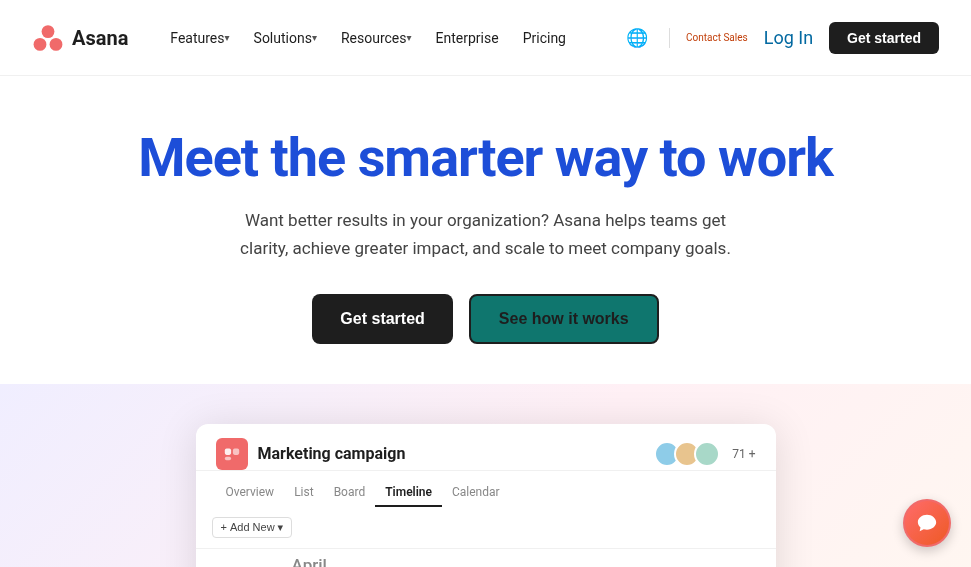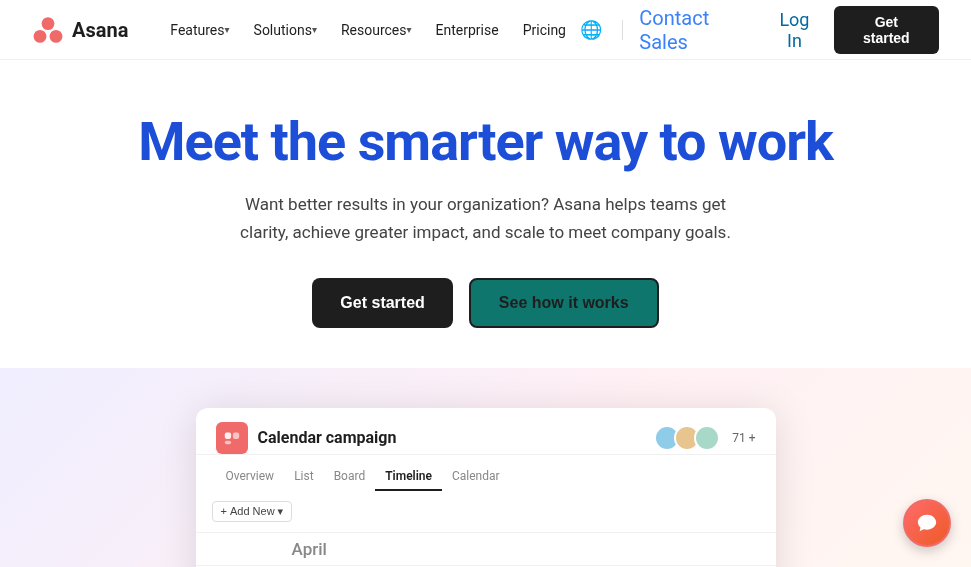--- a/index.html
+++ b/index.html
@@ -3,21 +3,21 @@
   <meta charset="utf-8">
   <style>
     * { margin: 0; padding: 0; box-sizing: border-box; }
     body { font-family: -apple-system, BlinkMacSystemFont, 'Segoe UI', Roboto, sans-serif; background: #fff; overflow-x: hidden; width: 971px; }
 
     
     .navbar {
       display: flex;
       align-items: center;
       padding: 0 32px;
-      height: 60px;
+      height: 76px;
       border-bottom: 1px solid #f0f0f0;
       background: #fff;
       position: relative;
       z-index: 10;
     }
     .logo {
       display: flex;
       align-items: center;
       gap: 8px;
       margin-right: 32px;
@@ -52,22 +52,22 @@
     .globe-btn {
       background: none;
       border: none;
       cursor: pointer;
       color: #555;
       font-size: 18px;
       padding: 4px;
     }
     .divider-v { width: 1px; height: 20px; background: #ddd; }
     .contact-sales {
-      font-size: 20px;
-      color: #3b82f6;
+      font-size: 10px;
+      color: #c2410c;
       cursor: pointer;
     }
     .login-btn {
       font-size: 18px;
       color: #0369a1;
       cursor: pointer;
       text-align: center;
     }
     .get-started-nav {
       background: #1e1e1e;
@@ -340,21 +340,21 @@
 
     <div class="app-header">
       <div class="app-title-row">
         <div class="app-icon">
           <svg width="18" height="18" viewBox="0 0 20 20">
             <rect x="2" y="4" width="7" height="7" rx="2" fill="white" opacity="0.9"></rect>
             <rect x="11" y="4" width="7" height="7" rx="2" fill="white" opacity="0.6"></rect>
             <rect x="2" y="13" width="7" height="4" rx="2" fill="white" opacity="0.6"></rect>
           </svg>
         </div>
-        <span class="app-title">Calendar campaign</span>
+        <span class="app-title">Marketing campaign</span>
       </div>
       <div class="app-header-right">
         <div class="avatar-group">
           <div class="avatar avatar-1" style="background:#8ecce8;"></div>
           <div class="avatar avatar-2" style="background:#e8c48e;"></div>
           <div class="avatar avatar-3" style="background:#a8d8c8;"></div>
         </div>
         <span class="member-count">71 +</span>
       </div>
     </div>

